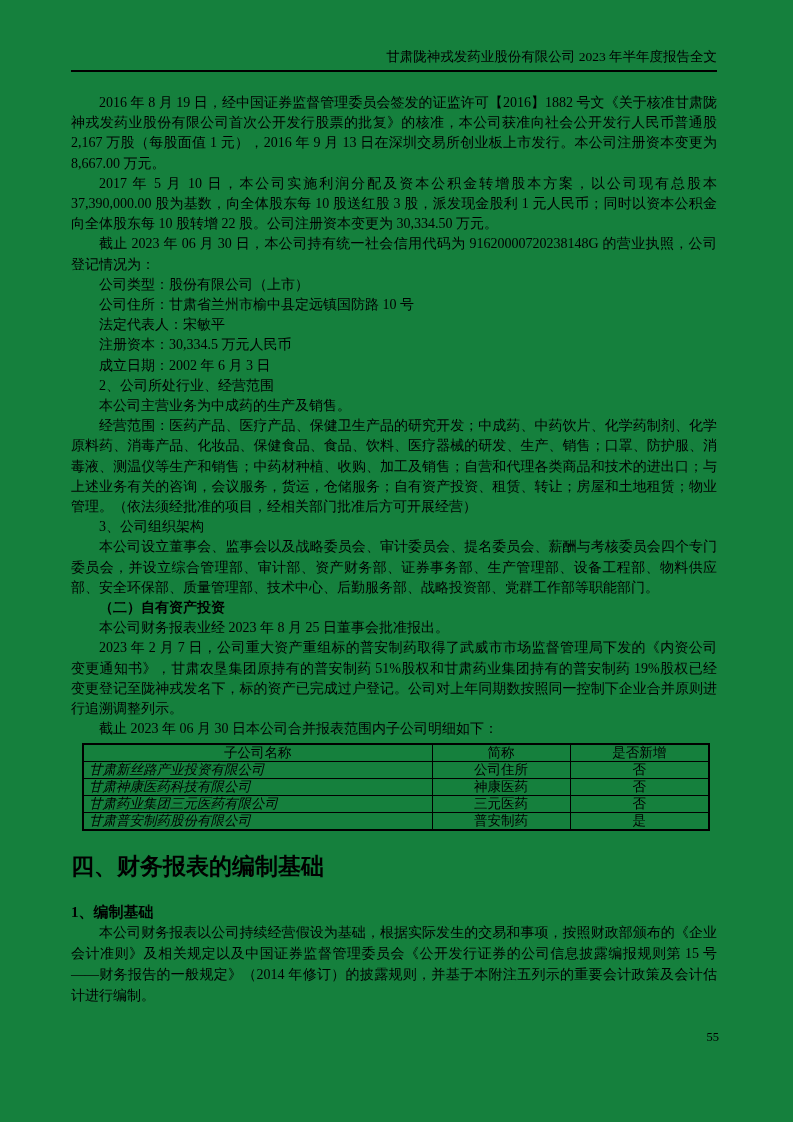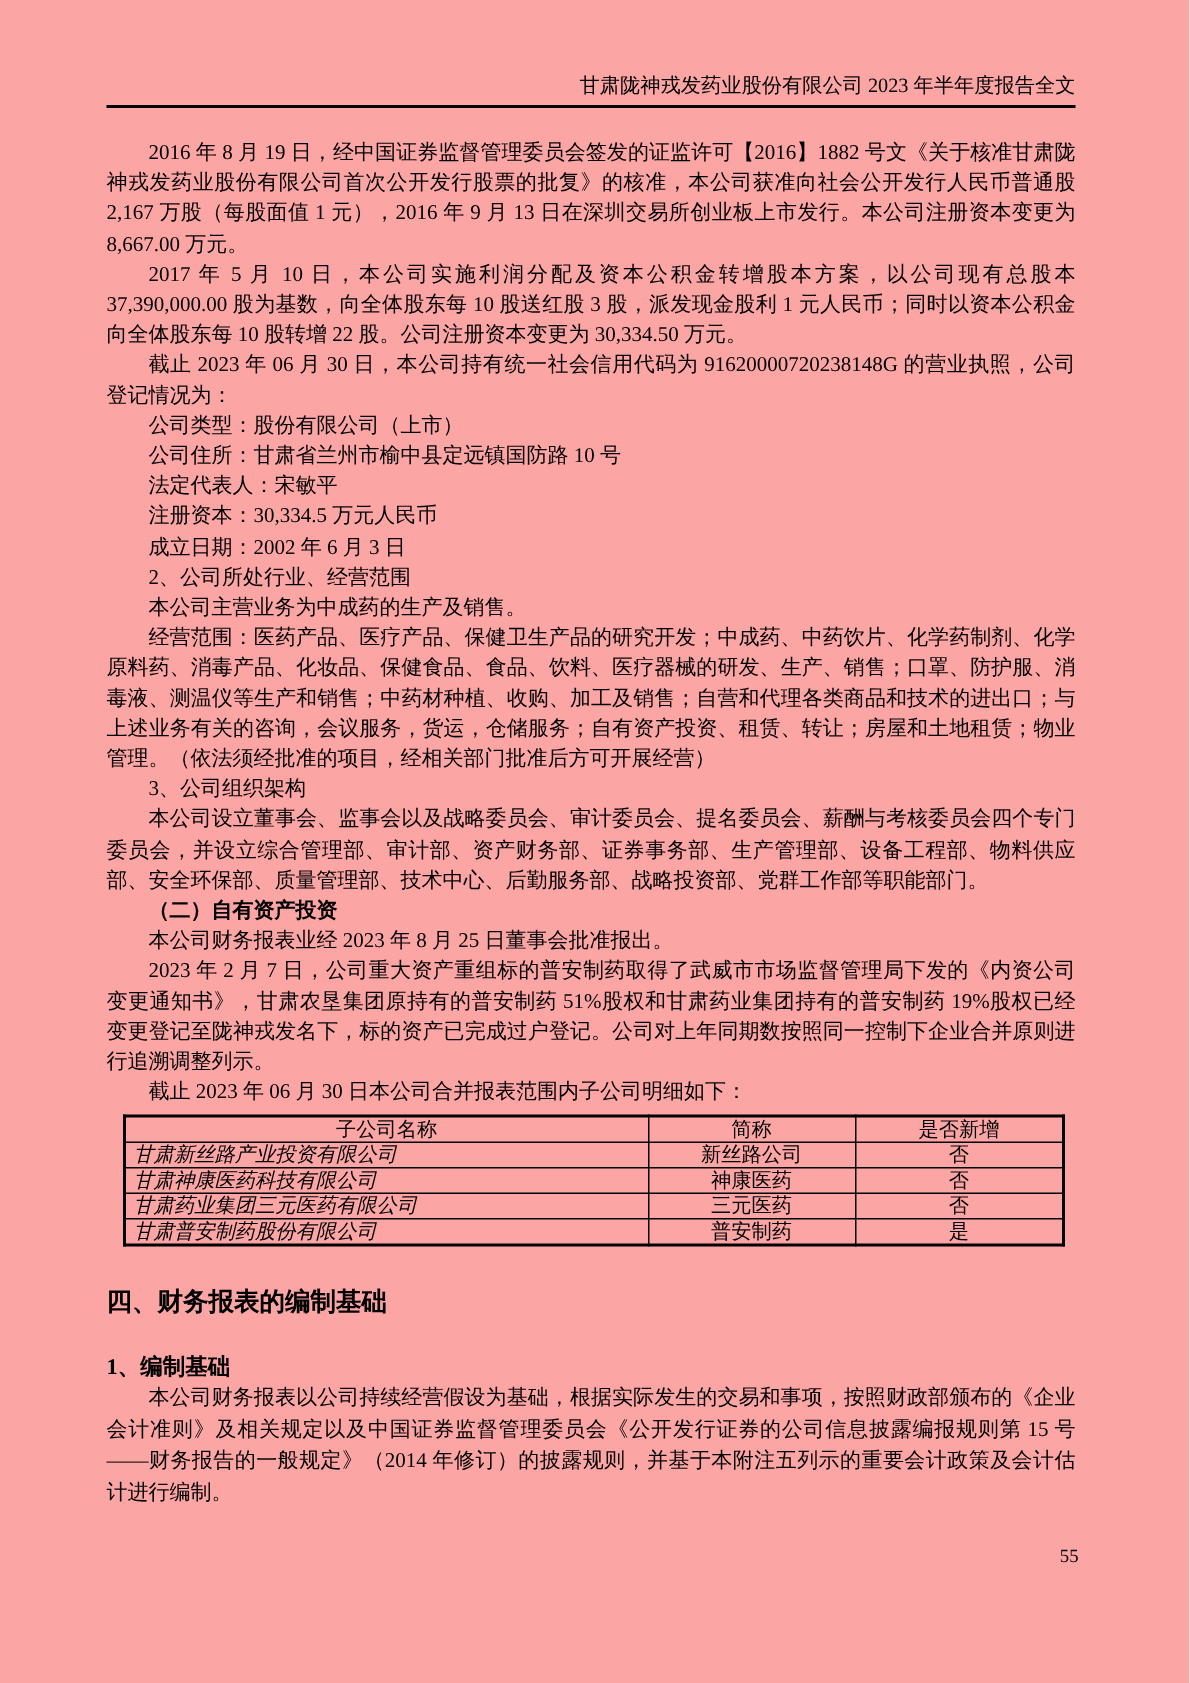--- a/index.html
+++ b/index.html
@@ -5,21 +5,21 @@
   html, body {
     margin: 0;
     padding: 0;
     background: #ffffff;
   }
   .page {
     position: relative;
     width: 793px;
     height: 1122px;
     margin: 0 auto;
-    background: #fca5a5;
+    background: #15803d;
     box-sizing: border-box;
     padding: 48px 76px 0 71px;
     font-family: "Liberation Serif", "DejaVu Serif", serif;
     color: #000000;
     overflow: hidden;
   }
   .doc-header {
     text-align: right;
     font-size: 13.5px;
     line-height: 17px;
@@ -63,25 +63,26 @@
   }
   table.sub-table th { text-align: center; }
   td.cell-name  { text-align: left; font-style: italic; }
   td.cell-short { text-align: center; }
   td.cell-new   { text-align: center; }
   col.c-name  { width: 349px; }
   col.c-short { width: 138px; }
   col.c-new   { width: 139px; }
   h2.section-heading {
     margin: 26px 0 0 0;
-    font-size: 17px;
+    font-size: 23px;
     line-height: 22px;
     font-weight: bold;
     text-align: left;
     text-indent: 0;
+    font-family: Liberation Mono, monospace;
   }
   h3.sub-heading {
     margin: 24px 0 0 0;
     font-size: 15px;
     line-height: 19px;
     font-weight: bold;
     text-align: left;
     text-indent: 0;
   }
   .basis-para {
@@ -140,21 +141,21 @@
       <thead>
         <tr>
           <th>子公司名称</th>
           <th>简称</th>
           <th>是否新增</th>
         </tr>
       </thead>
       <tbody>
         <tr>
           <td class="cell-name">甘肃新丝路产业投资有限公司</td>
-          <td class="cell-short">新丝路公司</td>
+          <td class="cell-short">公司住所</td>
           <td class="cell-new">否</td>
         </tr>
         <tr>
           <td class="cell-name">甘肃神康医药科技有限公司</td>
           <td class="cell-short">神康医药</td>
           <td class="cell-new">否</td>
         </tr>
         <tr>
           <td class="cell-name">甘肃药业集团三元医药有限公司</td>
           <td class="cell-short">三元医药</td>

